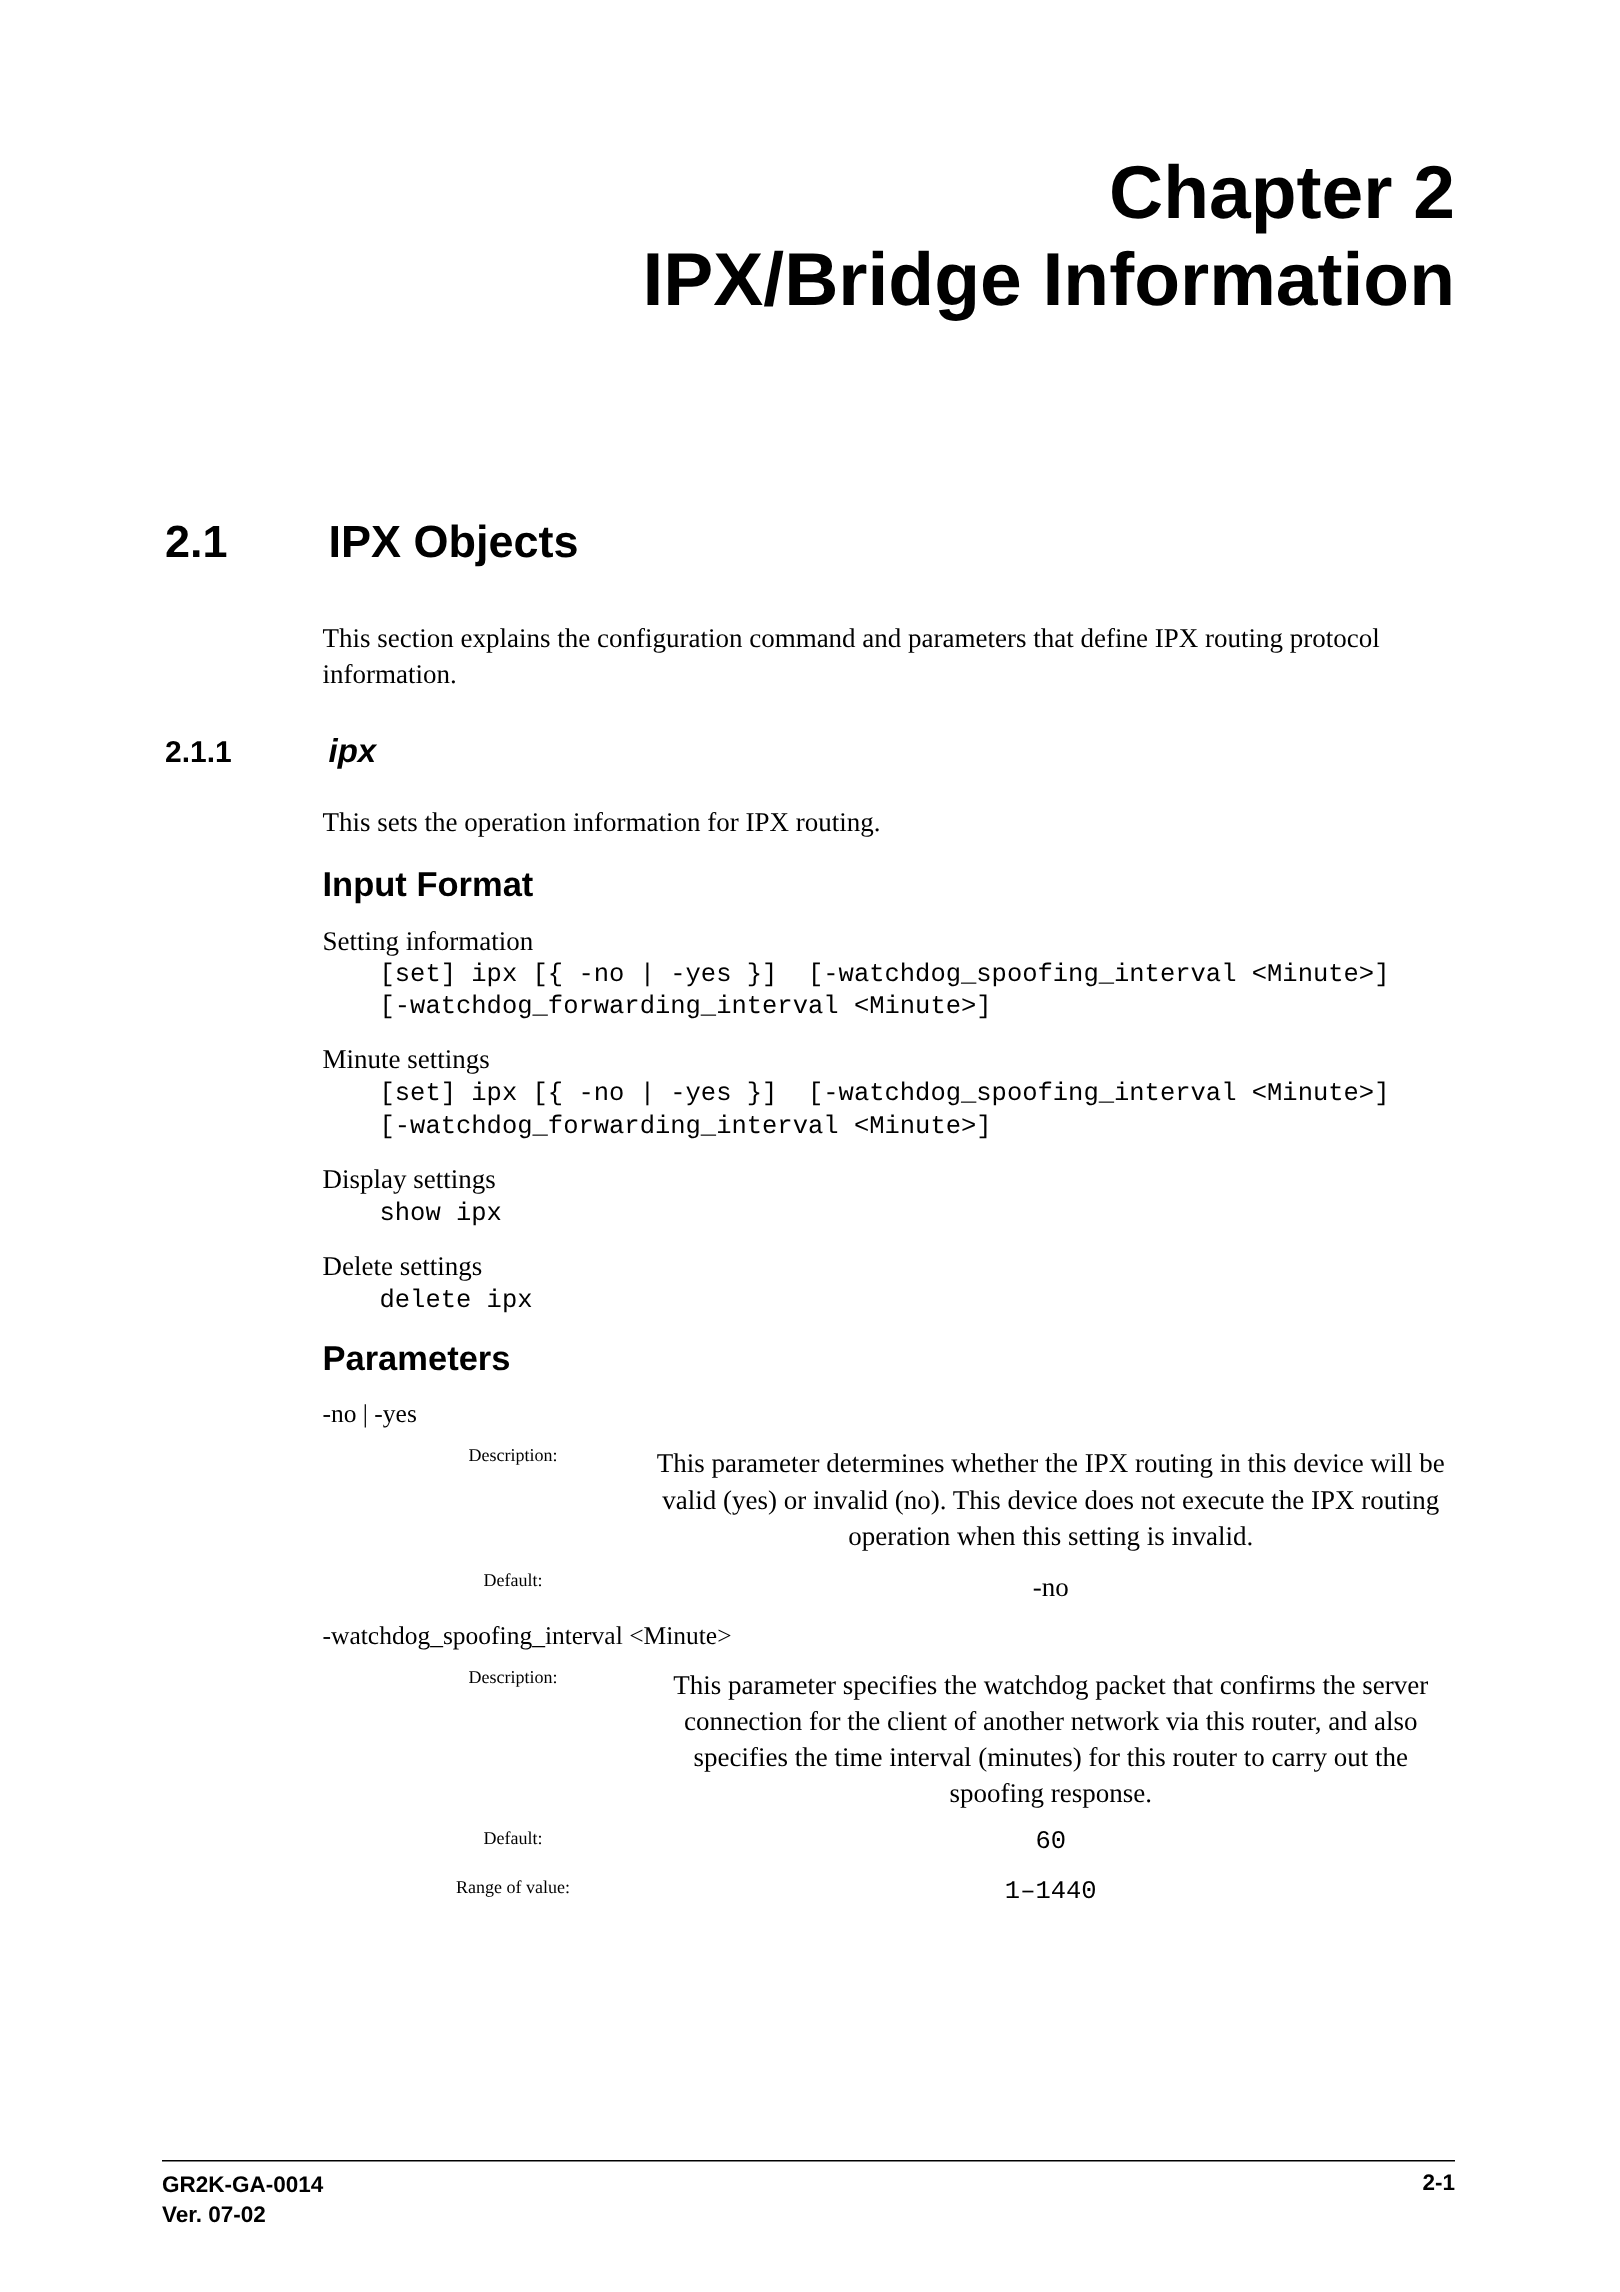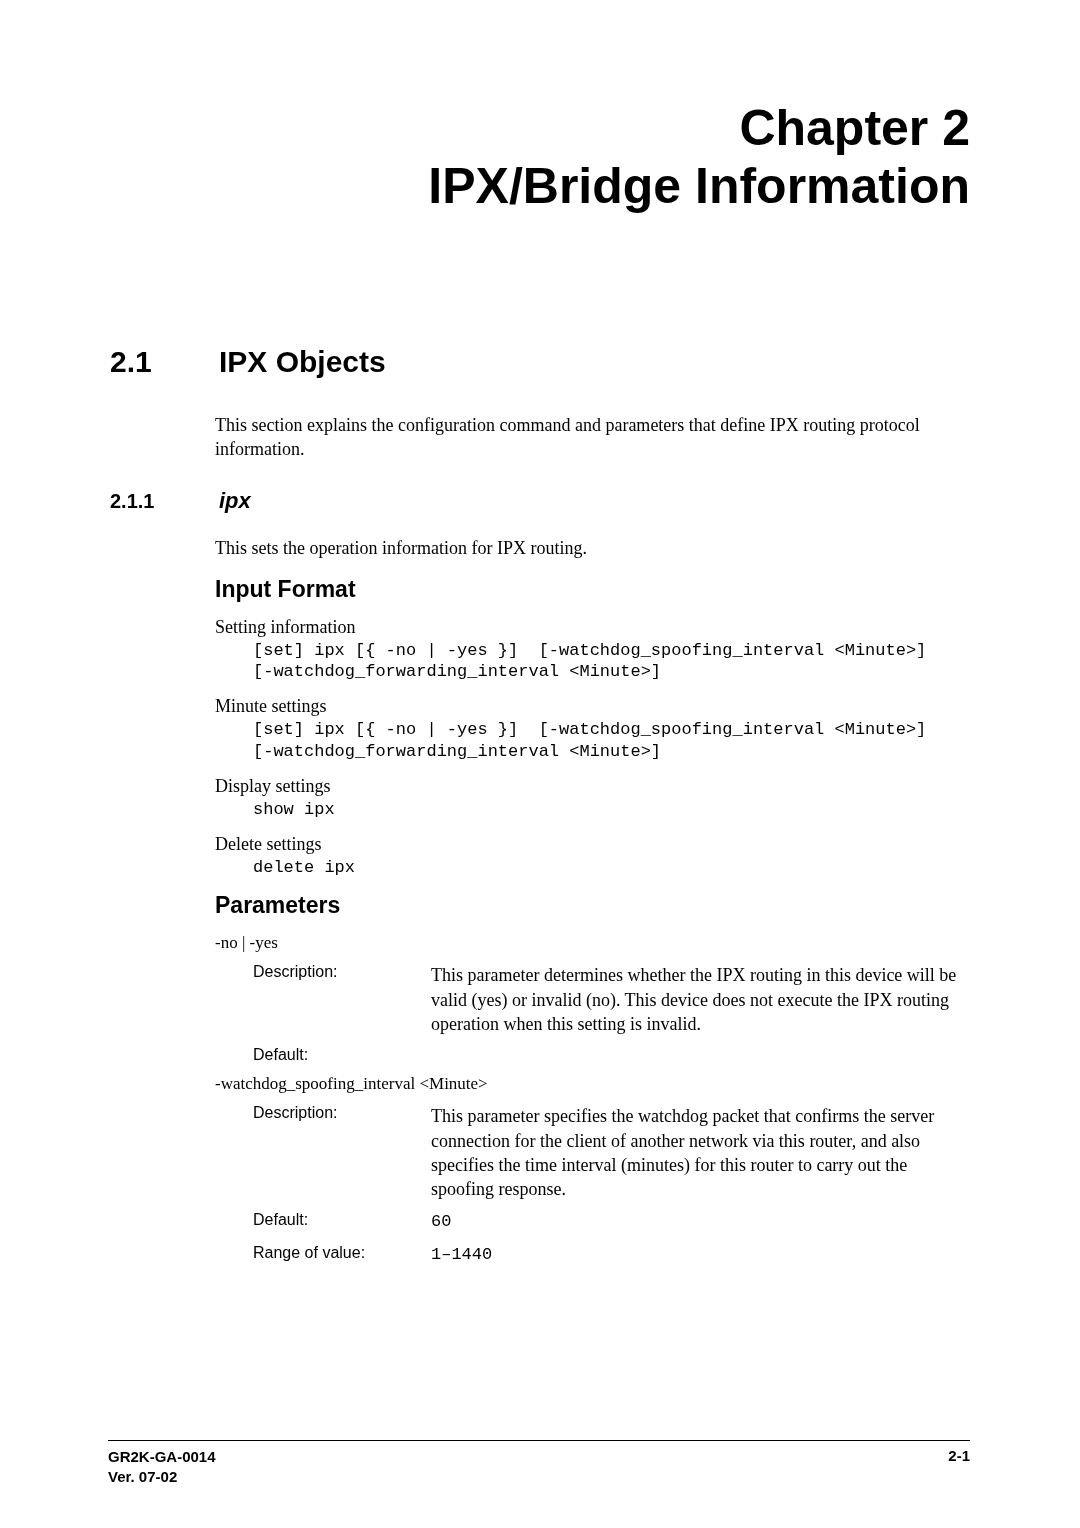--- a/index.html
+++ b/index.html
@@ -103,30 +103,32 @@
   }
   .param-block {
     margin-bottom: 8px;
   }
   .param-row {
     display: flex;
     margin-left: 38px;
     margin-bottom: 10px;
   }
   .param-key {
-    font-family: Liberation Sans, sans-serif;
-    font-size: 16px;
+    font-family: Liberation Serif, serif;
+    font-size: 12px;
     width: 178px;
     flex-shrink: 0;
+    text-align: center;
   }
   .param-val {
     font-family: "Century Schoolbook", "New Century Schoolbook", Georgia, serif;
     font-size: 18px;
     line-height: 1.35;
     flex: 1;
+    text-align: center;
   }
   .param-val-code {
     font-family: "Courier New", Courier, monospace;
     font-size: 17px;
   }
   .footer {
     position: absolute;
     bottom: 42px;
     left: 108px;
     right: 110px;
@@ -203,20 +205,21 @@
     <div class="label-bold">Parameters</div>
 
     <div class="param-block">
       <div class="code-inline" style="margin-bottom:10px;">-no | -yes</div>
       <div class="param-row">
         <div class="param-key">Description:</div>
         <div class="param-val">This parameter determines whether the IPX routing in this device will be valid (yes) or invalid (no). This device does not execute the IPX routing operation when this setting is invalid.</div>
       </div>
       <div class="param-row">
         <div class="param-key">Default:</div>
+        <div class="param-val">-no</div>
       </div>
     </div>
 
     <div class="param-block">
       <div class="code-inline" style="margin-bottom:10px; margin-top:6px;">-watchdog_spoofing_interval &lt;Minute&gt;</div>
       <div class="param-row">
         <div class="param-key">Description:</div>
         <div class="param-val">This parameter specifies the watchdog packet that confirms the server connection for the client of another network via this router, and also specifies the time interval (minutes) for this router to carry out the spoofing response.</div>
       </div>
       <div class="param-row">

